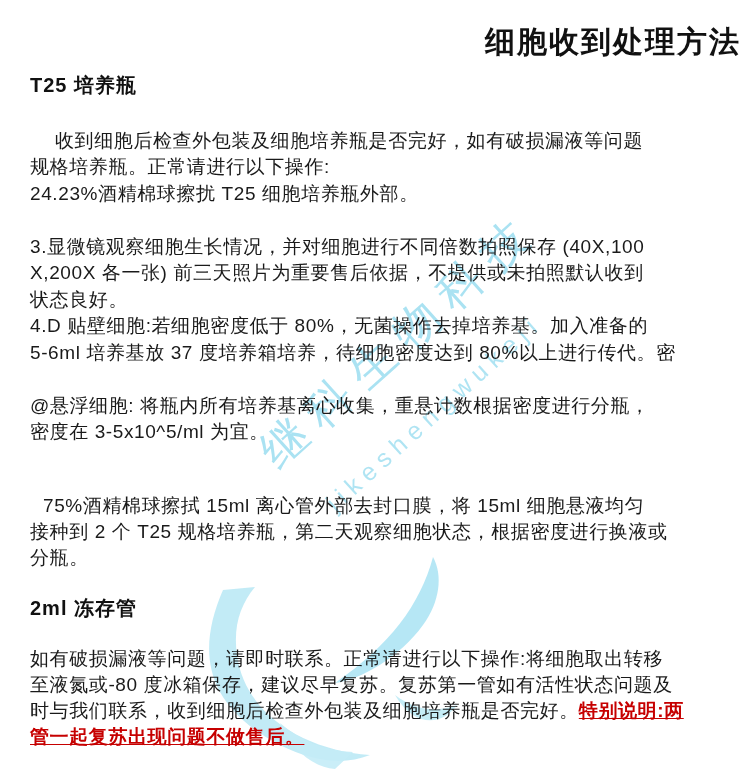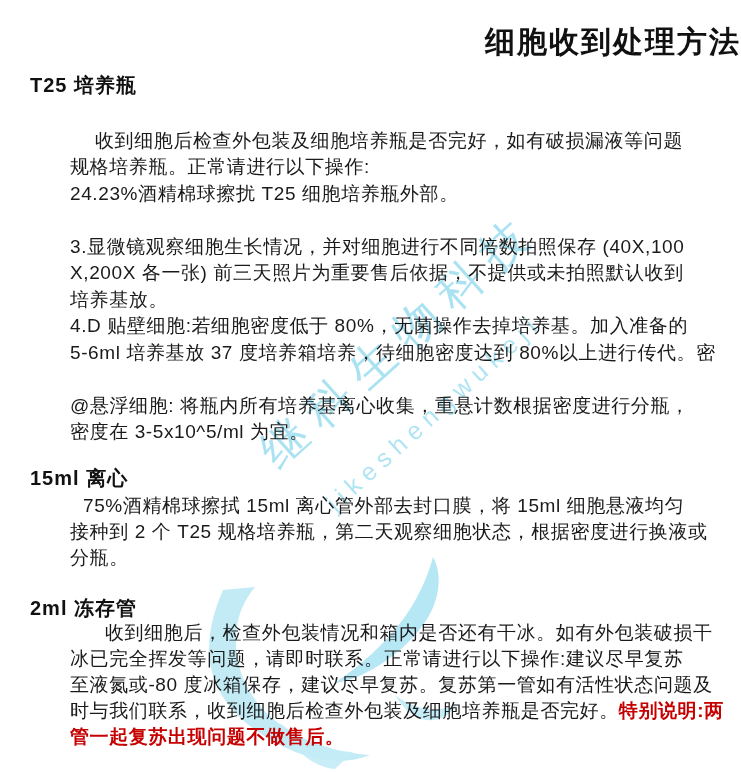--- a/index.html
+++ b/index.html
@@ -22,23 +22,22 @@
     position:absolute;left:30px;
     font-size:20px;line-height:26px;font-weight:bold;
     letter-spacing:1px;color:#111;white-space:nowrap;
     z-index:3;
   }
   .line{
     position:absolute;left:30px;
     font-size:19px;line-height:26px;
     letter-spacing:0.6px;white-space:nowrap;color:#1a1a1a;
     z-index:3;
-    margin-left:40px;
   }
-  .red{color:#c60000;font-weight:bold;}
+  .red{color:#c60000;font-weight:bold;text-decoration:underline;}
   
   .wm{position:absolute;z-index:1;pointer-events:none;}
   .wm-cn{
     left:268px;top:428px;width:420px;
     font-size:46px;letter-spacing:13px;white-space:nowrap;
     color:#8ed9ee;opacity:.75;
     transform:rotate(-42deg);transform-origin:left center;
   }
   .wm-en{
     left:330px;top:492px;width:420px;
@@ -63,31 +62,29 @@
   </svg>
 
   <div class="doc-title">细胞收到处理方法</div>
 
   <div class="heading" style="top:72px">T25  培养瓶</div>
   <div class="line" style="top:128px;text-indent:25px">收到细胞后检查外包装及细胞培养瓶是否完好，如有破损漏液等问题</div>
   <div class="line" style="top:154px">规格培养瓶。正常请进行以下操作:</div>
   <div class="line" style="top:181px">24.23%酒精棉球擦扰 T25 细胞培养瓶外部。</div>
   <div class="line" style="top:234px">3.显微镜观察细胞生长情况，并对细胞进行不同倍数拍照保存 (40X,100</div>
   <div class="line" style="top:260px">X,200X 各一张) 前三天照片为重要售后依据，不提供或未拍照默认收到</div>
-  <div class="line" style="top:287px">培养基放。</div>
+  <div class="line" style="top:287px">状态良好。</div>
   <div class="line" style="top:313px">4.D 贴壁细胞:若细胞密度低于 80%，无菌操作去掉培养基。加入准备的</div>
   <div class="line" style="top:340px">5-6ml 培养基放 37 度培养箱培养，待细胞密度达到 80%以上进行传代。密</div>
   <div class="line" style="top:393px">@悬浮细胞: 将瓶内所有培养基离心收集，重悬计数根据密度进行分瓶，</div>
   <div class="line" style="top:419px">密度在 3-5x10^5/ml 为宜。</div>
 
-  <div class="heading" style="top:465px">15ml  离心</div>
   <div class="line" style="top:493px;text-indent:13px">75%酒精棉球擦拭 15ml 离心管外部去封口膜，将 15ml 细胞悬液均匀</div>
   <div class="line" style="top:519px">接种到 2 个 T25 规格培养瓶，第二天观察细胞状态，根据密度进行换液或</div>
   <div class="line" style="top:545px">分瓶。</div>
 
   <div class="heading" style="top:595px">2ml  冻存管</div>
-  <div class="line" style="top:620px;text-indent:35px">收到细胞后，检查外包装情况和箱内是否还有干冰。如有外包装破损干</div>
-  <div class="line" style="top:646px">冰已完全挥发等问题，请即时联系。正常请进行以下操作:建议尽早复苏</div>
+  <div class="line" style="top:646px">如有破损漏液等问题，请即时联系。正常请进行以下操作:将细胞取出转移</div>
   <div class="line" style="top:672px">至液氮或-80 度冰箱保存，建议尽早复苏。复苏第一管如有活性状态问题及</div>
   <div class="line" style="top:698px"><span>时与我们联系，收到细胞后检查外包装及细胞培养瓶是否完好。</span><span class="red">特别说明:两</span></div>
   <div class="line red" style="top:724px">管一起复苏出现问题不做售后。</div>
 
 </div>
 
 </body></html>

